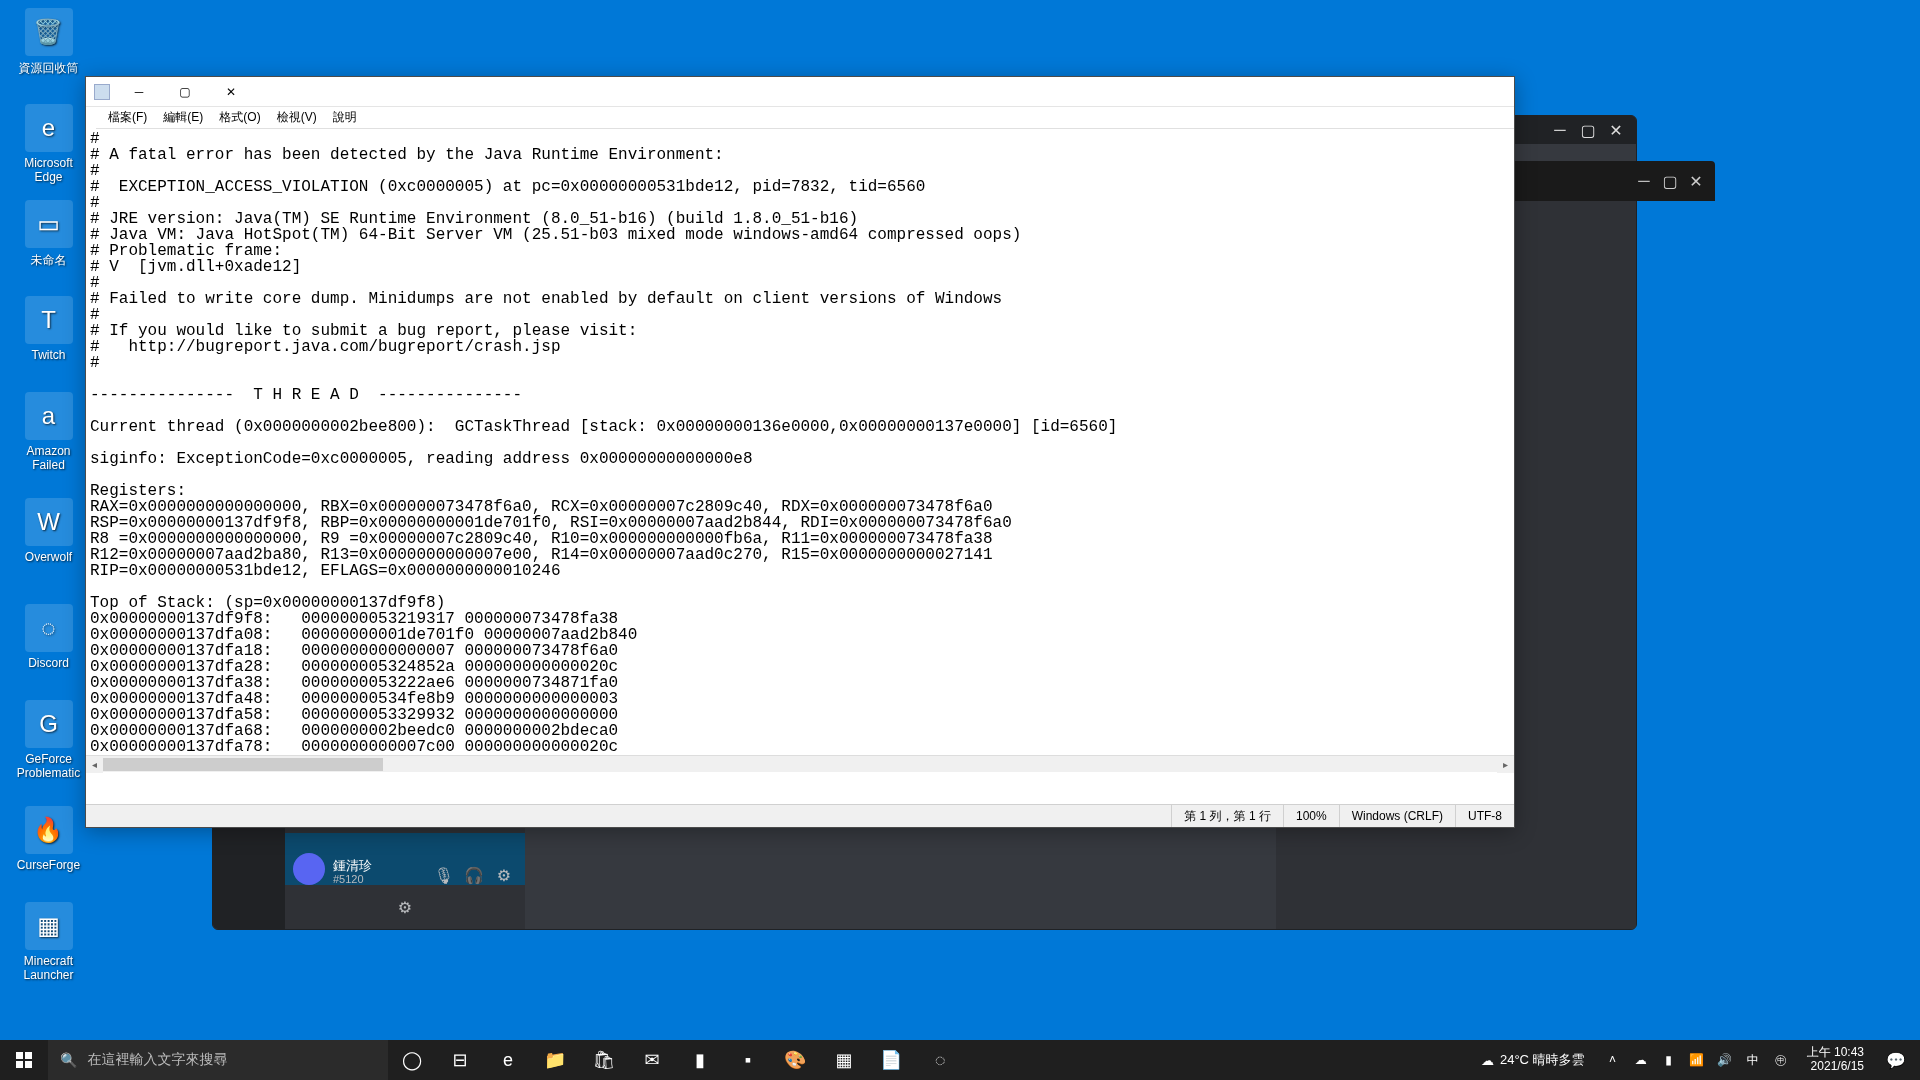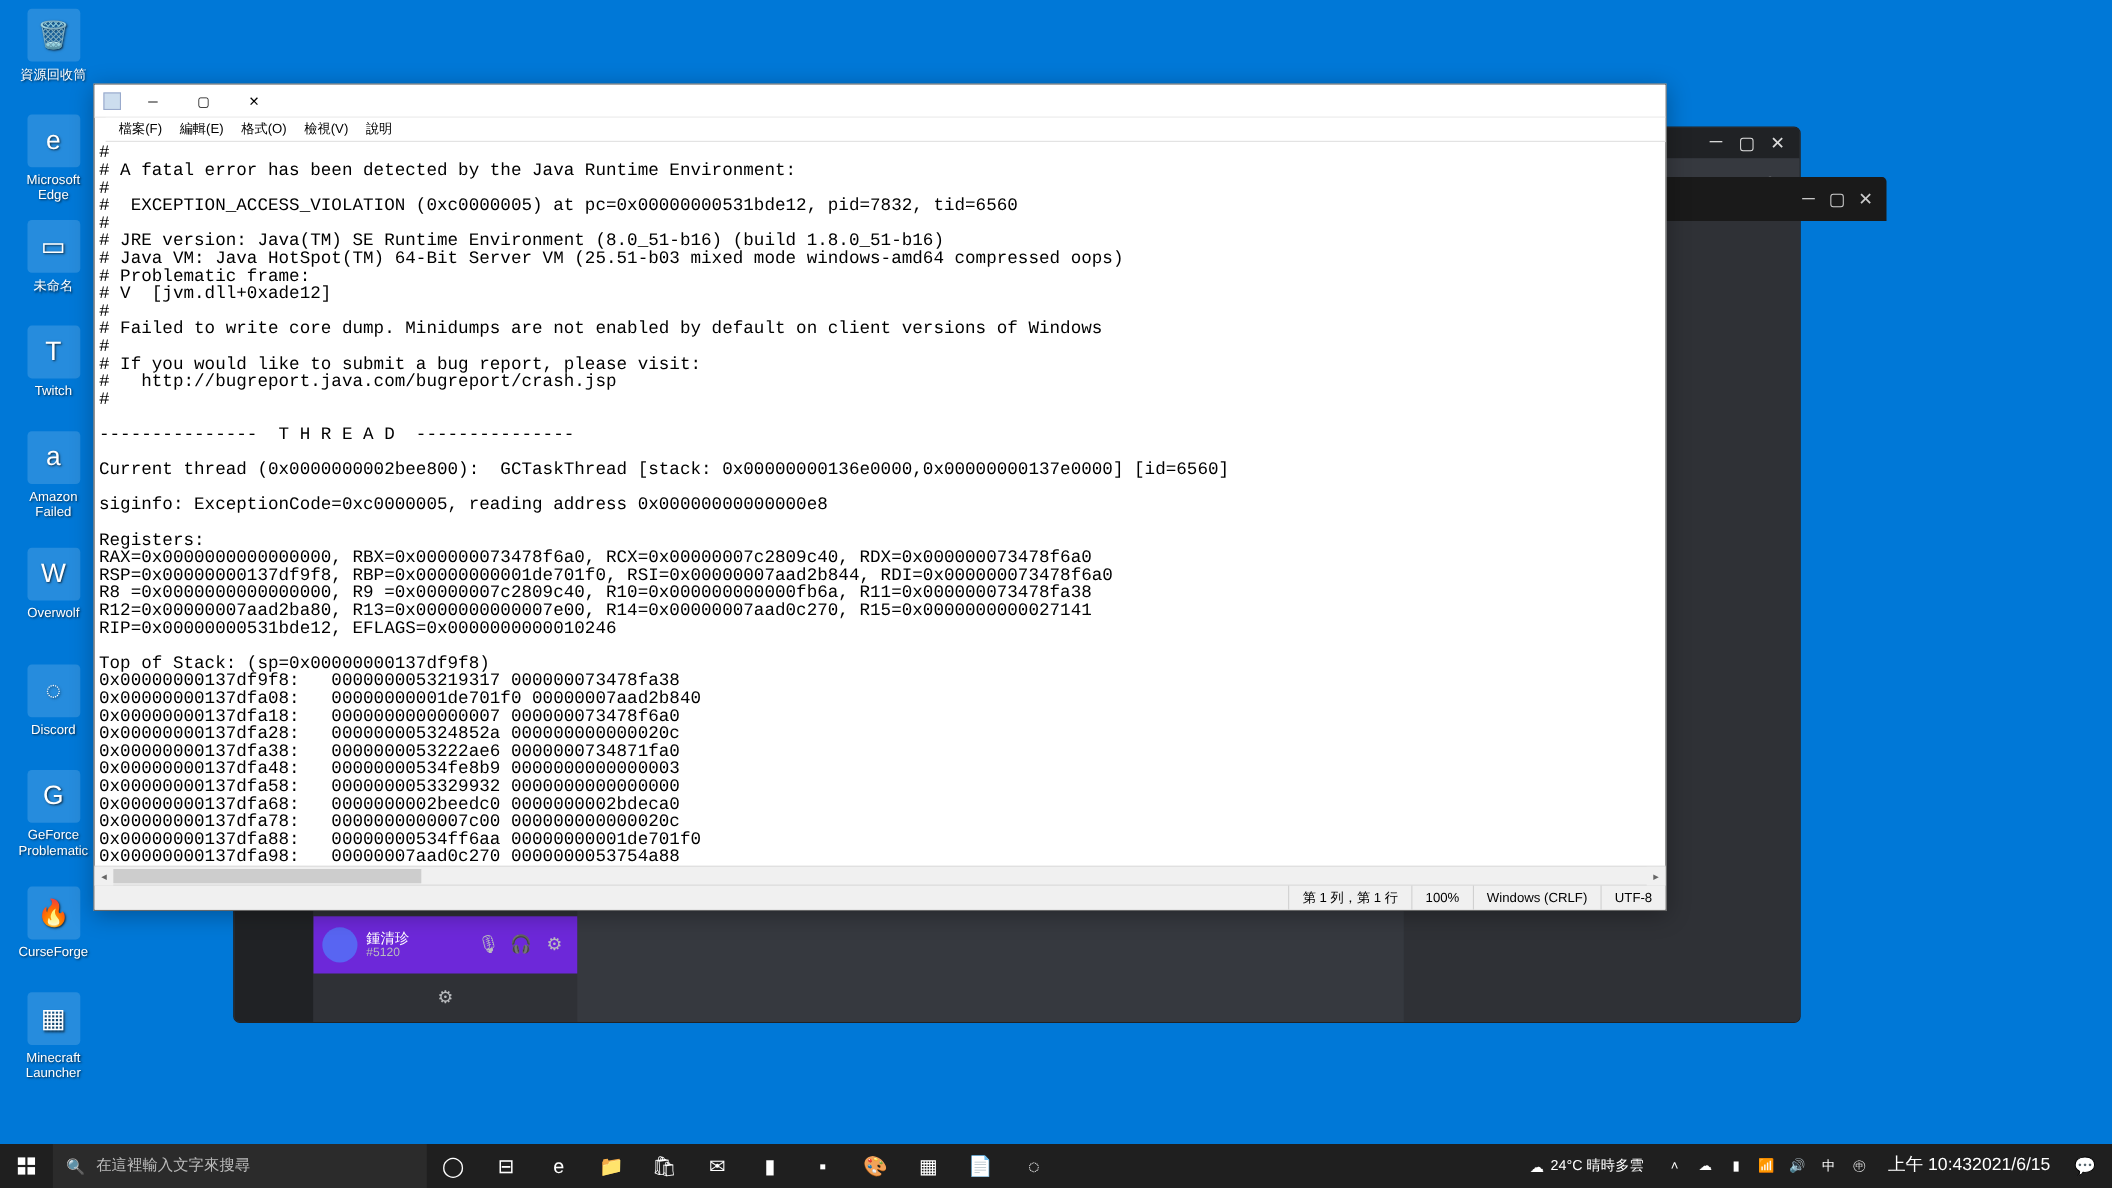--- a/index.html
+++ b/index.html
@@ -28,21 +28,21 @@
   background:#36393f; border:1px solid #202225; border-radius:6px;
   display:flex; flex-direction:column; overflow:hidden;
 }
 .discord-titlebar{height:28px;background:#202225;display:flex;justify-content:flex-end;align-items:center;padding:0 6px;}
 .discord-titlebar .wb{width:28px;height:22px;display:flex;align-items:center;justify-content:center;color:#ddd;}
 .discord-toolbar{height:48px;background:#36393f;border-bottom:1px solid #202225;display:flex;align-items:center;padding:0 14px;gap:12px;justify-content:flex-end;}
 .discord-toolbar .ticon{width:26px;height:26px;display:flex;align-items:center;justify-content:center;color:#b9bbbe;}
 .discord-body{flex:1;display:flex;background:#36393f;}
 .discord-left{width:72px;background:#202225;}
 .discord-sidebar{width:240px;background:#2f3136;display:flex;flex-direction:column;justify-content:flex-end;}
-.discord-userbar{height:52px;background:#6d28d9;display:flex;align-items:center;padding:0 8px;gap:8px;}
+.discord-userbar{height:52px;background:#0c4a6e;display:flex;align-items:flex-end;padding:0 8px;gap:8px;}
 .discord-userbar .avatar{width:32px;height:32px;border-radius:50%;background:#5865f2;}
 .discord-userbar .uname{color:#fff;font-size:13px;line-height:1.1;}
 .discord-userbar .tag{color:#b9bbbe;font-size:11px;}
 .discord-userbar .uicons{margin-left:auto;display:flex;gap:4px;color:#b9bbbe;}
 .discord-userbar .uicons span{width:26px;text-align:center;}
 .discord-settings{height:44px;display:flex;align-items:center;justify-content:center;color:#b9bbbe;}
 .discord-main{flex:1;background:#36393f;position:relative;}
 .discord-right{width:360px;background:#2f3136;padding:16px;color:#b9bbbe;display:flex;flex-direction:column;gap:40px;}
 .activity-card{display:flex;align-items:center;gap:12px;}
 .activity-card .aicon{width:40px;height:40px;border-radius:10px;background:#444;}
@@ -68,37 +68,37 @@
 .np-menubar span{padding:2px 8px;}
 .np-content{
   flex:1; padding:2px 4px; overflow:hidden;
   font-family: "MingLiU", "細明體", "Courier New", monospace;
   font-size:16px; line-height:1.0; white-space:pre; color:#000;
 }
 .np-hscroll{height:17px;background:#f0f0f0;border-top:1px solid #ddd;position:relative;}
 .np-hscroll .thumb{position:absolute;left:17px;top:2px;height:13px;width:280px;background:#cdcdcd;}
 .np-hscroll .arrow{position:absolute;top:0;width:17px;height:17px;background:#f0f0f0;display:flex;align-items:center;justify-content:center;color:#666;font-size:10px;}
 .np-hscroll .arrow.l{left:0;} .np-hscroll .arrow.r{right:0;}
-.np-statusbar{height:23px;background:#f0f0f0;border-top:1px solid #d0d0d0;display:flex;align-items:center;font-size:12px;color:#000;}
+.np-statusbar{height:23px;background:#f0f0f0;border-top:1px solid #d0d0d0;display:flex;align-items:center;font-size:12px;color:#000;margin-top:32px;}
 .np-statusbar .cell{border-left:1px solid #d0d0d0;padding:0 12px;height:100%;display:flex;align-items:center;}
 .np-statusbar .spacer{flex:1;}
 
 .taskbar{
   position:absolute; left:0; bottom:0; width:100%; height:40px;
   background:#1f1f1f; display:flex; align-items:center; color:#fff;
 }
 .tb-start{width:48px;height:100%;display:flex;align-items:center;justify-content:center;}
 .tb-start svg{width:16px;height:16px;}
 .tb-search{width:340px;height:100%;background:#2b2b2b;display:flex;align-items:center;padding:0 12px;gap:10px;color:#bbb;font-size:14px;}
 .tb-icons{display:flex;height:100%;}
 .tb-icons .tbi{width:48px;height:100%;display:flex;align-items:center;justify-content:center;font-size:18px;}
 .tb-spacer{flex:1;}
 .tb-tray{display:flex;align-items:center;height:100%;gap:8px;padding:0 8px;font-size:12px;}
 .tb-tray .ticon{width:20px;text-align:center;}
-.tb-clock{display:flex;align-items:flex-end;line-height:1.15;font-size:16px;padding:0 8px;}
+.tb-clock{display:flex;flex-direction:column;align-items:flex-end;line-height:1.15;font-size:12px;padding:0 8px;}
 .tb-notif{width:48px;height:100%;display:flex;align-items:center;justify-content:center;}
 .weather{display:flex;align-items:center;gap:6px;font-size:13px;padding:0 10px;}
 </style>
 </head>
 <body>
 
 <div id="desktop-icons">
     <div class="desktop-icon" style="left: 11px; top: 8px;">
       <div class="ico">🗑️</div>
       <span>資源回收筒</span>

